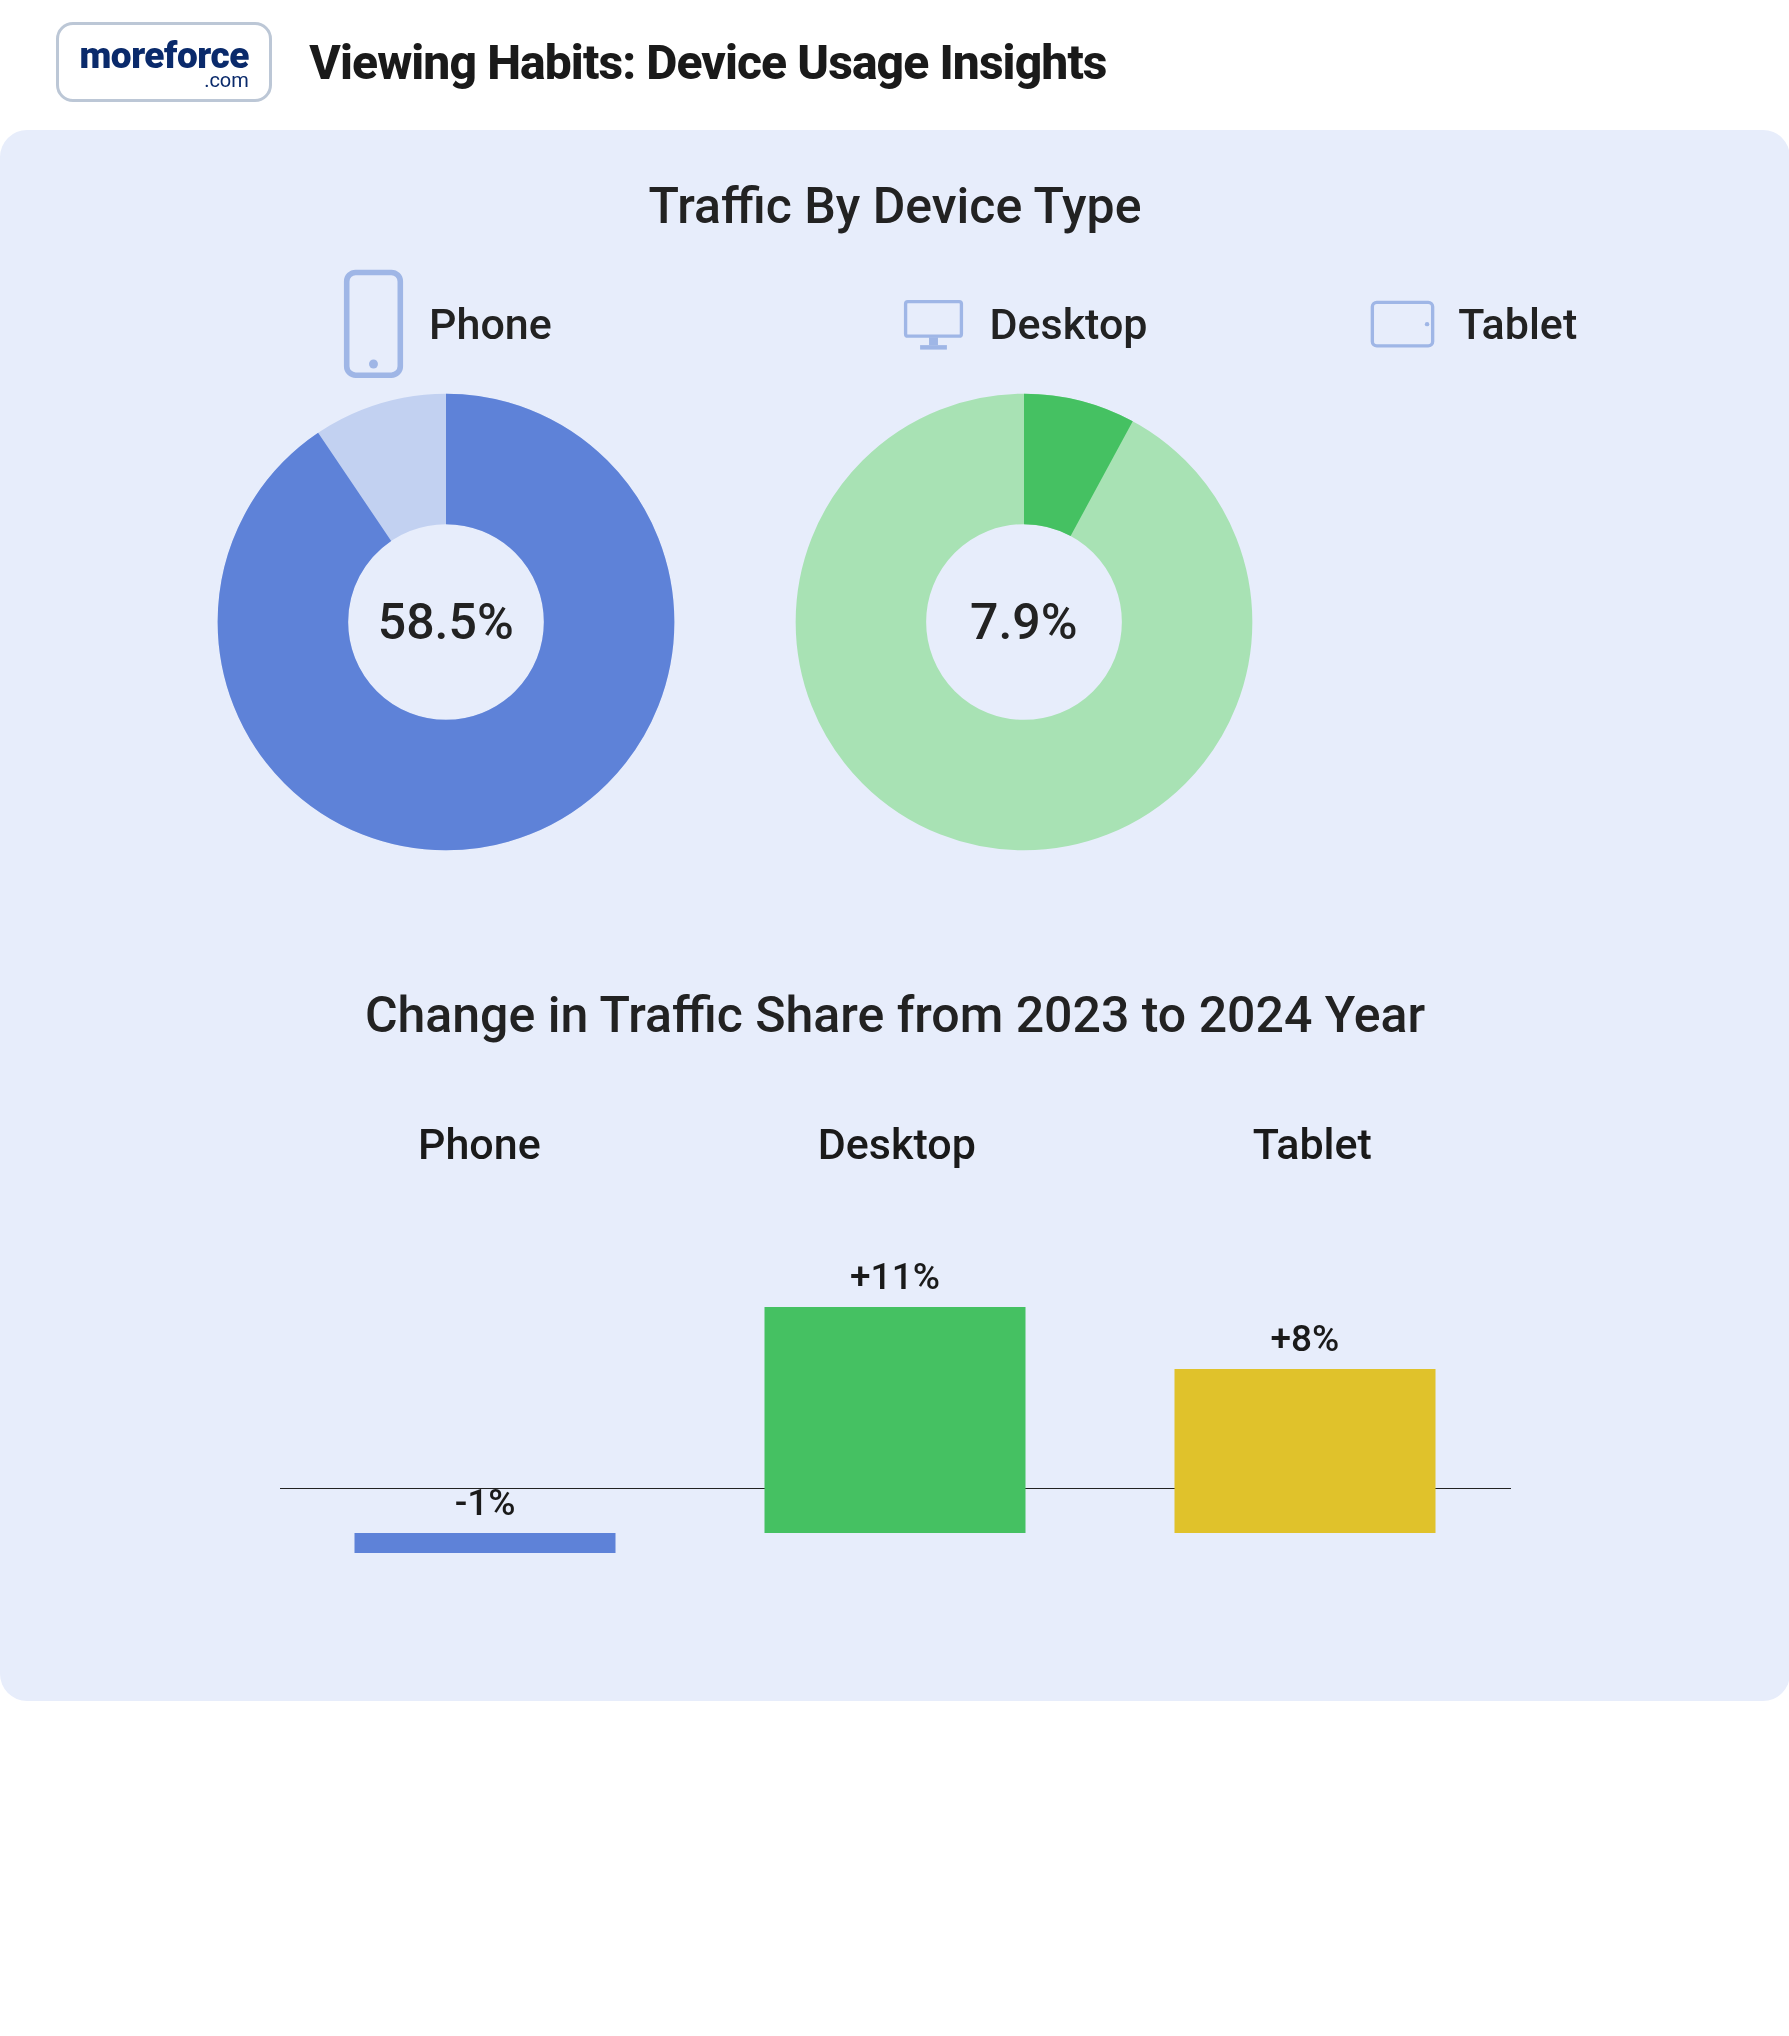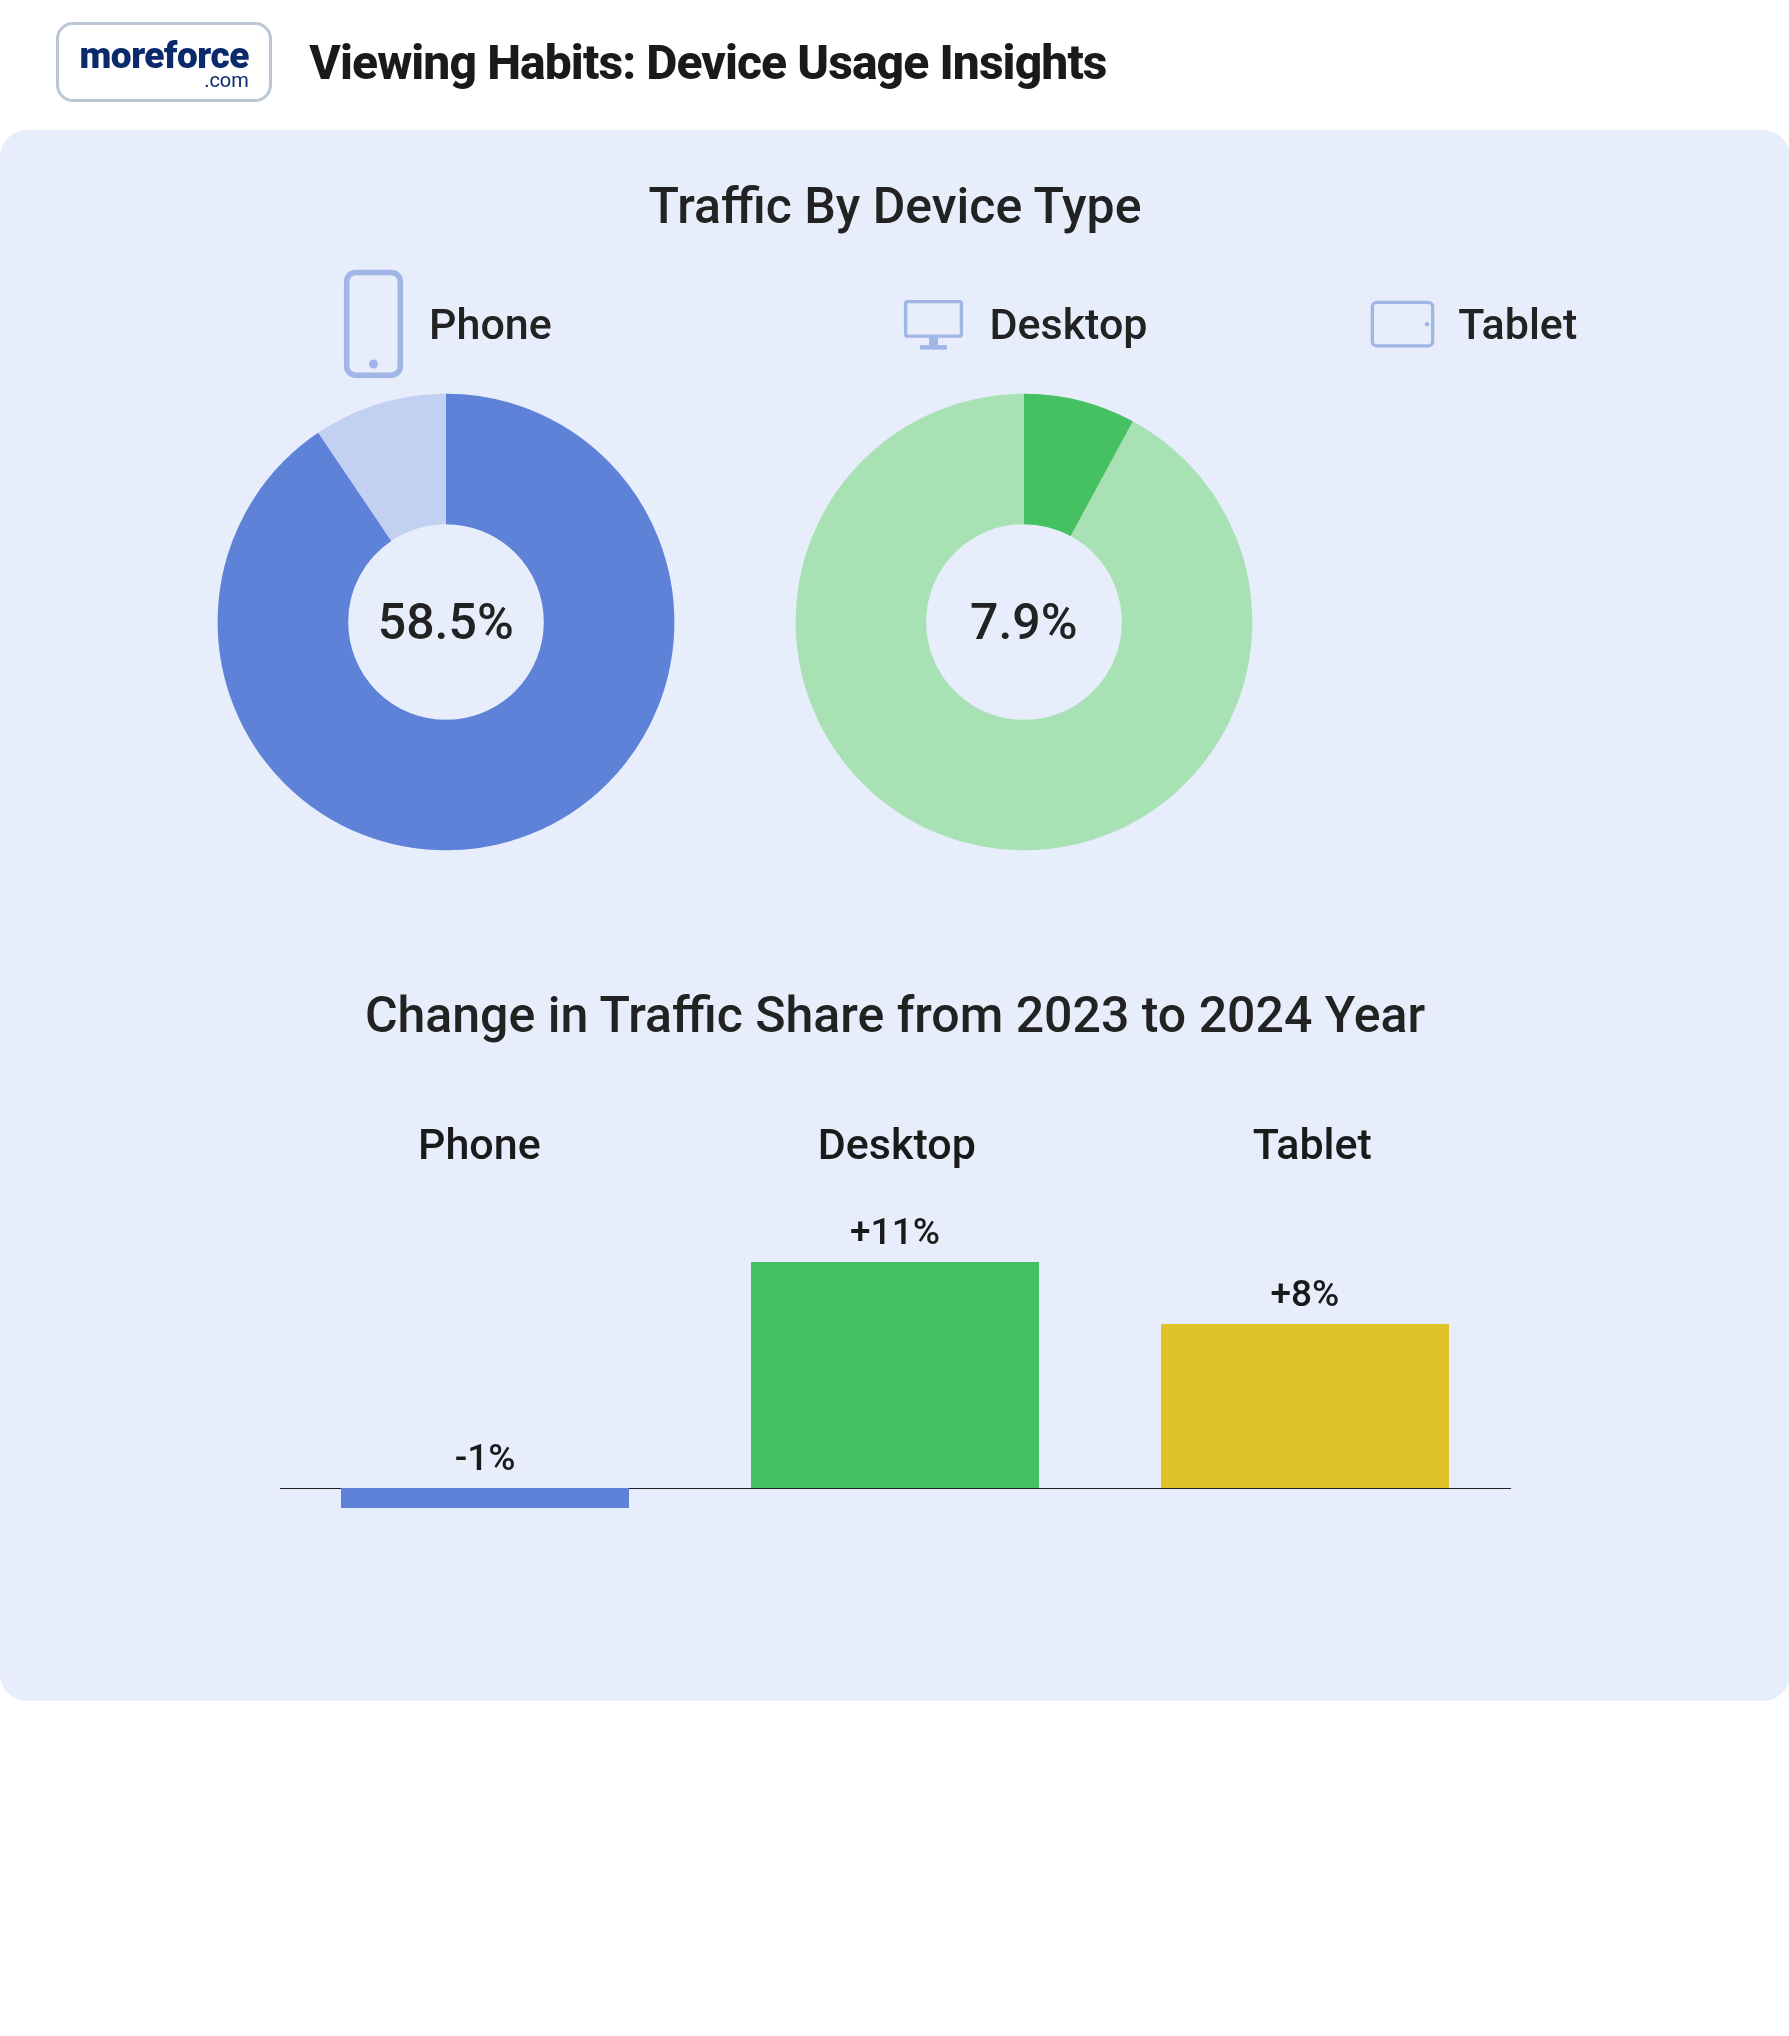--- a/index.html
+++ b/index.html
@@ -103,22 +103,23 @@
     height: 373px;
   }
   .axis {
     position:absolute;
     left:0; right:0;
     top: 78%;
     border-top: 1.9px solid #222;
   }
   .bar {
     position: absolute;
-    width: 288px;
+    width: 261px;
     transform: translateX(-50%);
+    margin-top: 45px;
   }
   .bar .val {
     text-align:center; font-size:37px; font-weight:500; margin-bottom:9.3px;
   }
   .bar .rect { width:100%; }
 </style>
 </head>
 <body>
 
 <div class="header">

